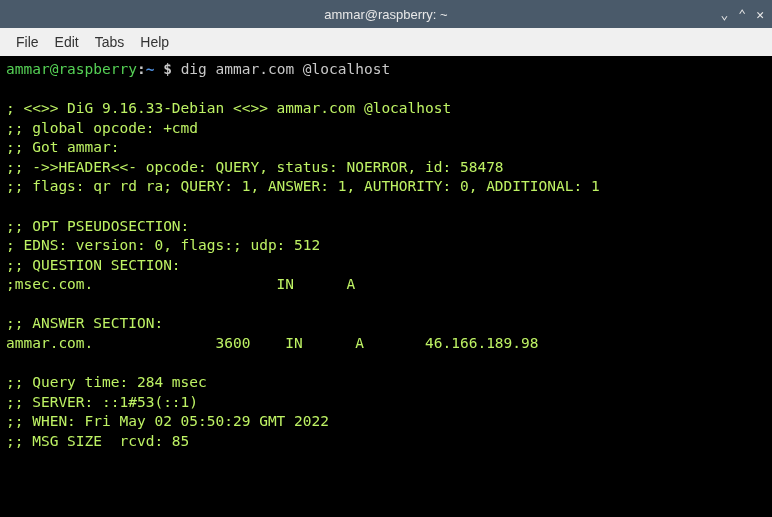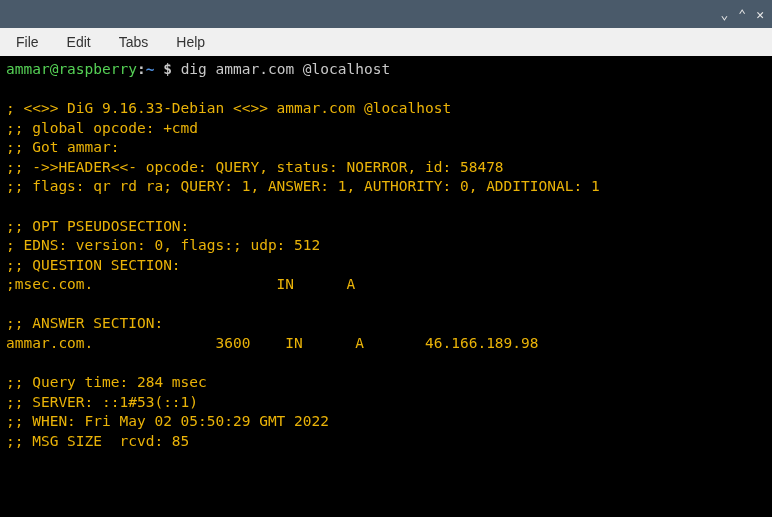--- a/index.html
+++ b/index.html
@@ -40,21 +40,21 @@
       font-size: 13px;
       cursor: pointer;
       font-family: monospace;
     }
     .menubar {
       height: 28px;
       background: #f0f0f0;
       display: flex;
       align-items: center;
       padding: 0 8px;
-      gap: 12px;
+      gap: 0;
       font-family: sans-serif;
       font-size: 14px;
       color: #333;
     }
     .menu-item {
       padding: 4px 8px;
       cursor: pointer;
     }
     .terminal {
       background: #000;
@@ -81,27 +81,28 @@
     }
     .prompt-dollar {
       color: #c8c8c8;
       font-weight: bold;
     }
     .cmd {
       color: #c8c8c8;
       text-align: right;
     }
     .output {
-      color: #eab308;
+      color: #bef264;
     }
   </style>
 </head>
 <body>
 
 <div class="titlebar">
+  <span class="titlebar-title">ammar@raspberry: ~</span>
   <div class="titlebar-controls">
     <span>⌄</span>
     <span>⌃</span>
     <span>✕</span>
   </div>
 </div>
 
 <div class="menubar">
   <div class="menu-item">File</div>
   <div class="menu-item">Edit</div>

